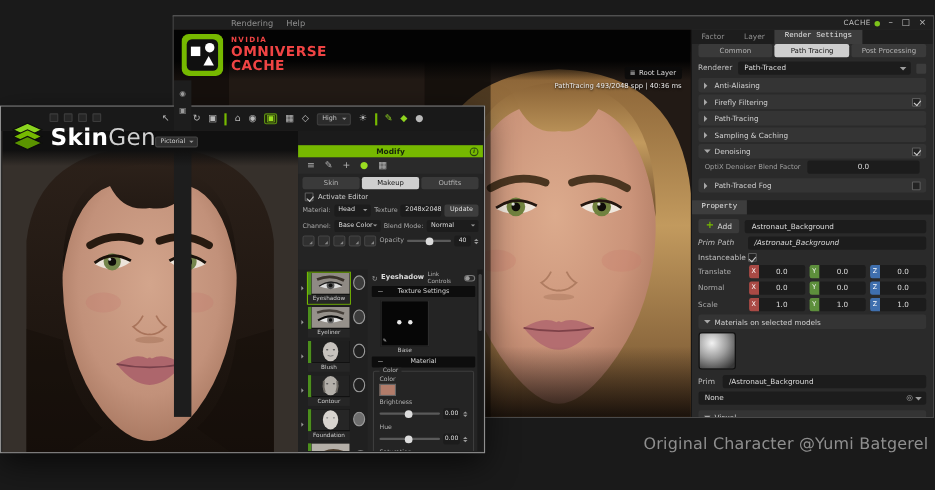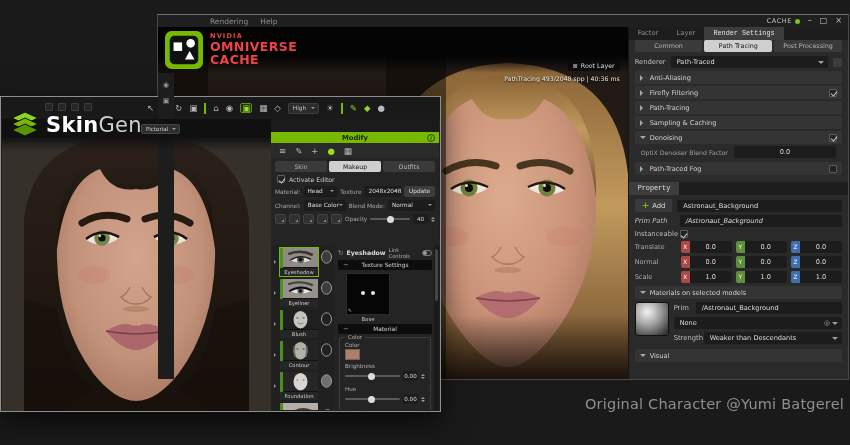--- a/index.html
+++ b/index.html
@@ -56,21 +56,21 @@
 .addbtn{display:flex;align-items:center;gap:3px;background:#3a3a3a;border-radius:2px;height:13px;padding:0 7px;font-size:6.8px;color:#ddd;flex:0 0 auto;}
 .plus{color:#76b900;font-weight:bold;font-size:9px;line-height:1;}
 .field{background:#1c1c1c;border-radius:2px;height:12px;line-height:12px;padding:0 6px;color:#ddd;font-size:6.6px;white-space:nowrap;overflow:hidden;}
 .mb3{margin-bottom:3px;}
 .axisrow{display:flex;gap:4px;margin-bottom:3px;align-items:center;}
 .axlab{width:42px;font-size:6.6px;color:#ababab;}
 .axcell{flex:1;display:flex;}
 .axbadge{width:9px;text-align:center;font-size:5.8px;color:#fff;line-height:12px;border-radius:2px 0 0 2px;}
 .ax-x{background:#a94a45;} .ax-y{background:#5d8f3c;} .ax-z{background:#3f6fae;}
 .axval{flex:1;background:#1c1c1c;line-height:12px;text-align:center;font-size:6.6px;color:#ddd;border-radius:0 2px 2px 0;}
-.matwrap{display:flex;gap:5px;margin:3px 0 2px;}
+.matwrap{display:flex;gap:5px;margin:3px 0 2px;flex-direction:column;}
 .sphere{width:34px;height:34px;border-radius:3px;background:radial-gradient(circle at 35% 28%,#f2f2f2,#9c9c9c 45%,#383838 88%);border:1px solid #101010;flex:0 0 auto;}
 .matcol{flex:1;min-width:0;}
 .mrow{display:flex;align-items:center;gap:4px;margin-bottom:3px;}
 .ddicons{position:absolute;right:12px;top:0;font-size:7px;color:#aaa;line-height:12px;}
 
 
 .sg{position:absolute;left:0px;top:96px;width:441px;height:316px;background:#202020;border:1px solid #8f8f8f;box-shadow:0 10px 28px rgba(0,0,0,.65);}
 .sg-toolbar{position:absolute;left:0;top:0;width:100%;height:22px;background:#191919;display:flex;align-items:center;gap:7px;padding-left:146px;font-size:8.5px;color:#b9b9b9;}
 .dimset{position:absolute;left:44px;top:6px;display:flex;gap:5px;}
 .dimbox{width:8px;height:8px;border:1px solid #3c3c3c;background:#262626;border-radius:1px;}
@@ -362,24 +362,20 @@
           <div class="matwrap">
             <div class="sphere"></div>
             <div class="matcol">
               <div class="mrow">
                   <span class="lab" style="width:18px;">Prim</span>
                   <span class="field flex1">/Astronaut_Background</span>
                 </div>
               <div class="mrow">
                   <span class="dd flex1">None<span class="ddicons">◎</span></span>
                 </div>
-              <div class="mrow">
-                  <span class="lab" style="width:26px;">Strength</span>
-                  <span class="dd flex1">Weaker than Descendants</span>
-                </div>
             </div>
           </div>
           <div class="sec">
               <span class="tri open"></span>
               <span>Visual</span>
             </div>
 
         </div>
       </div>
     </div>

